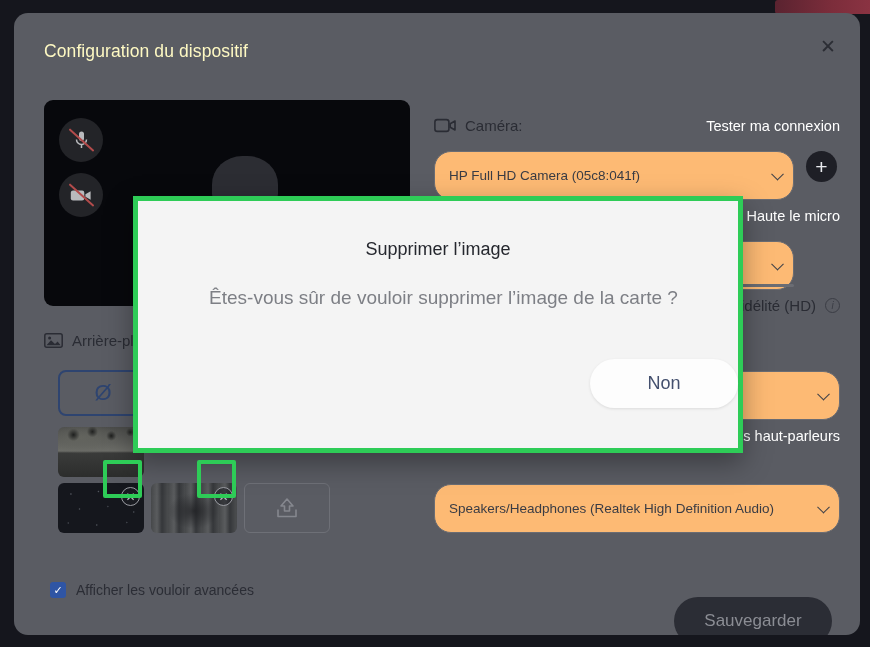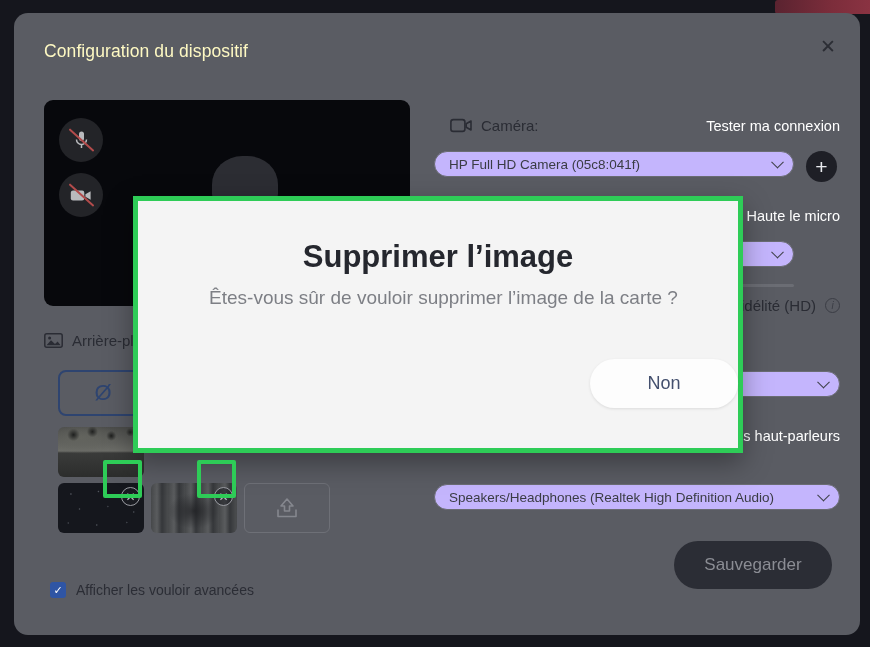--- a/index.html
+++ b/index.html
@@ -172,21 +172,21 @@
     cursor: pointer;
   }
   .cbx {
     width: 16px; height: 16px; border-radius: 3px;
     background: #2f55a4;
     display: flex; align-items: center; justify-content: center;
     color: #fff; font-size: 11px; line-height: 1;
   }
 
   .save-btn {
-    position: absolute; right: 28px; top: 528px;
+    position: absolute; right: 28px; top: 584px;
     width: 158px; height: 48px;
     border-radius: 24px;
     background: #2b2d35;
     color: #8b8d94;
     display: flex; align-items: center; justify-content: center;
     font-size: 17px; cursor: pointer;
   }
 
   
   .rcol { position: absolute; left: 420px; top: 0; width: 420px; }
@@ -196,23 +196,23 @@
     display: flex; align-items: center; gap: 9px;
     font-size: 15px; color: #2a2c34; white-space: nowrap;
   }
   .test-link {
     position: absolute;
     font-size: 14.5px; color: #ffffff;
     cursor: pointer; white-space: nowrap;
   }
   .select {
     position: absolute;
-    height: 26px;
+    height: 49px;
     border-radius: 17px;
-    background: #c4b5fd;
+    background: #fdba74;
     border: 1px solid #6a6c73;
     display: flex; align-items: center;
     padding: 0 30px 0 14px;
     font-size: 13.5px; color: #3a3c44;
     cursor: pointer;
     white-space: nowrap; overflow: hidden;
   }
   .chev {
     position: absolute; right: 11px; top: 50%;
     width: 9px; height: 9px;
@@ -242,21 +242,21 @@
     position: absolute;
     left: 133px; top: 196px;
     width: 610px; height: 257px;
     background: #f4f4f4;
     border: 5px solid #2ecc57;
     box-shadow: 0 10px 26px rgba(0,0,0,.35);
   }
   .confirm h2 {
     margin: 0; position: absolute; left: 0; right: 0; top: 38px;
     text-align: center;
-    font-size: 31px; font-weight: bold; color: #25272e;
+    font-size: 18px; font-weight: normal; color: #25272e;
   }
   .confirm p {
     margin: 0; position: absolute; left: 0; right: 0; top: 86px;
     text-align: center;
     font-size: 19px; color: #7d7f85; padding-left: 11px;
   }
   .btn-row {
     position: absolute; left: 0; right: 0; top: 158px;
     display: flex; justify-content: flex-end; gap: 136px;
   }
@@ -347,21 +347,21 @@
 
     <div class="adv-row">
       <span class="cbx">✓</span>
       <span>Afficher les vouloir avancées</span>
     </div>
 
     <div class="save-btn">Sauvegarder</div>
 
     <div class="rcol">
 
-      <div class="field-label" style="top:104px; left:16px;">
+      <div class="field-label" style="top:104px; left:0;">
         <span>
           <svg width="22" height="15" viewBox="0 0 22 15">
             <rect x="0.9" y="1.6" width="14" height="11.8" rx="2.4" fill="none" stroke="#2a2c34" stroke-width="1.6"></rect>
             <path d="M16.2 5.8 L21 3 V12 L16.2 9.2 Z" fill="none" stroke="#2a2c34" stroke-width="1.6" stroke-linejoin="round"></path>
           </svg>
         </span>
         <span>Caméra:</span>
       </div>
       <div class="test-link" style="top:105px; right:14px;">Tester ma connexion</div>
 

